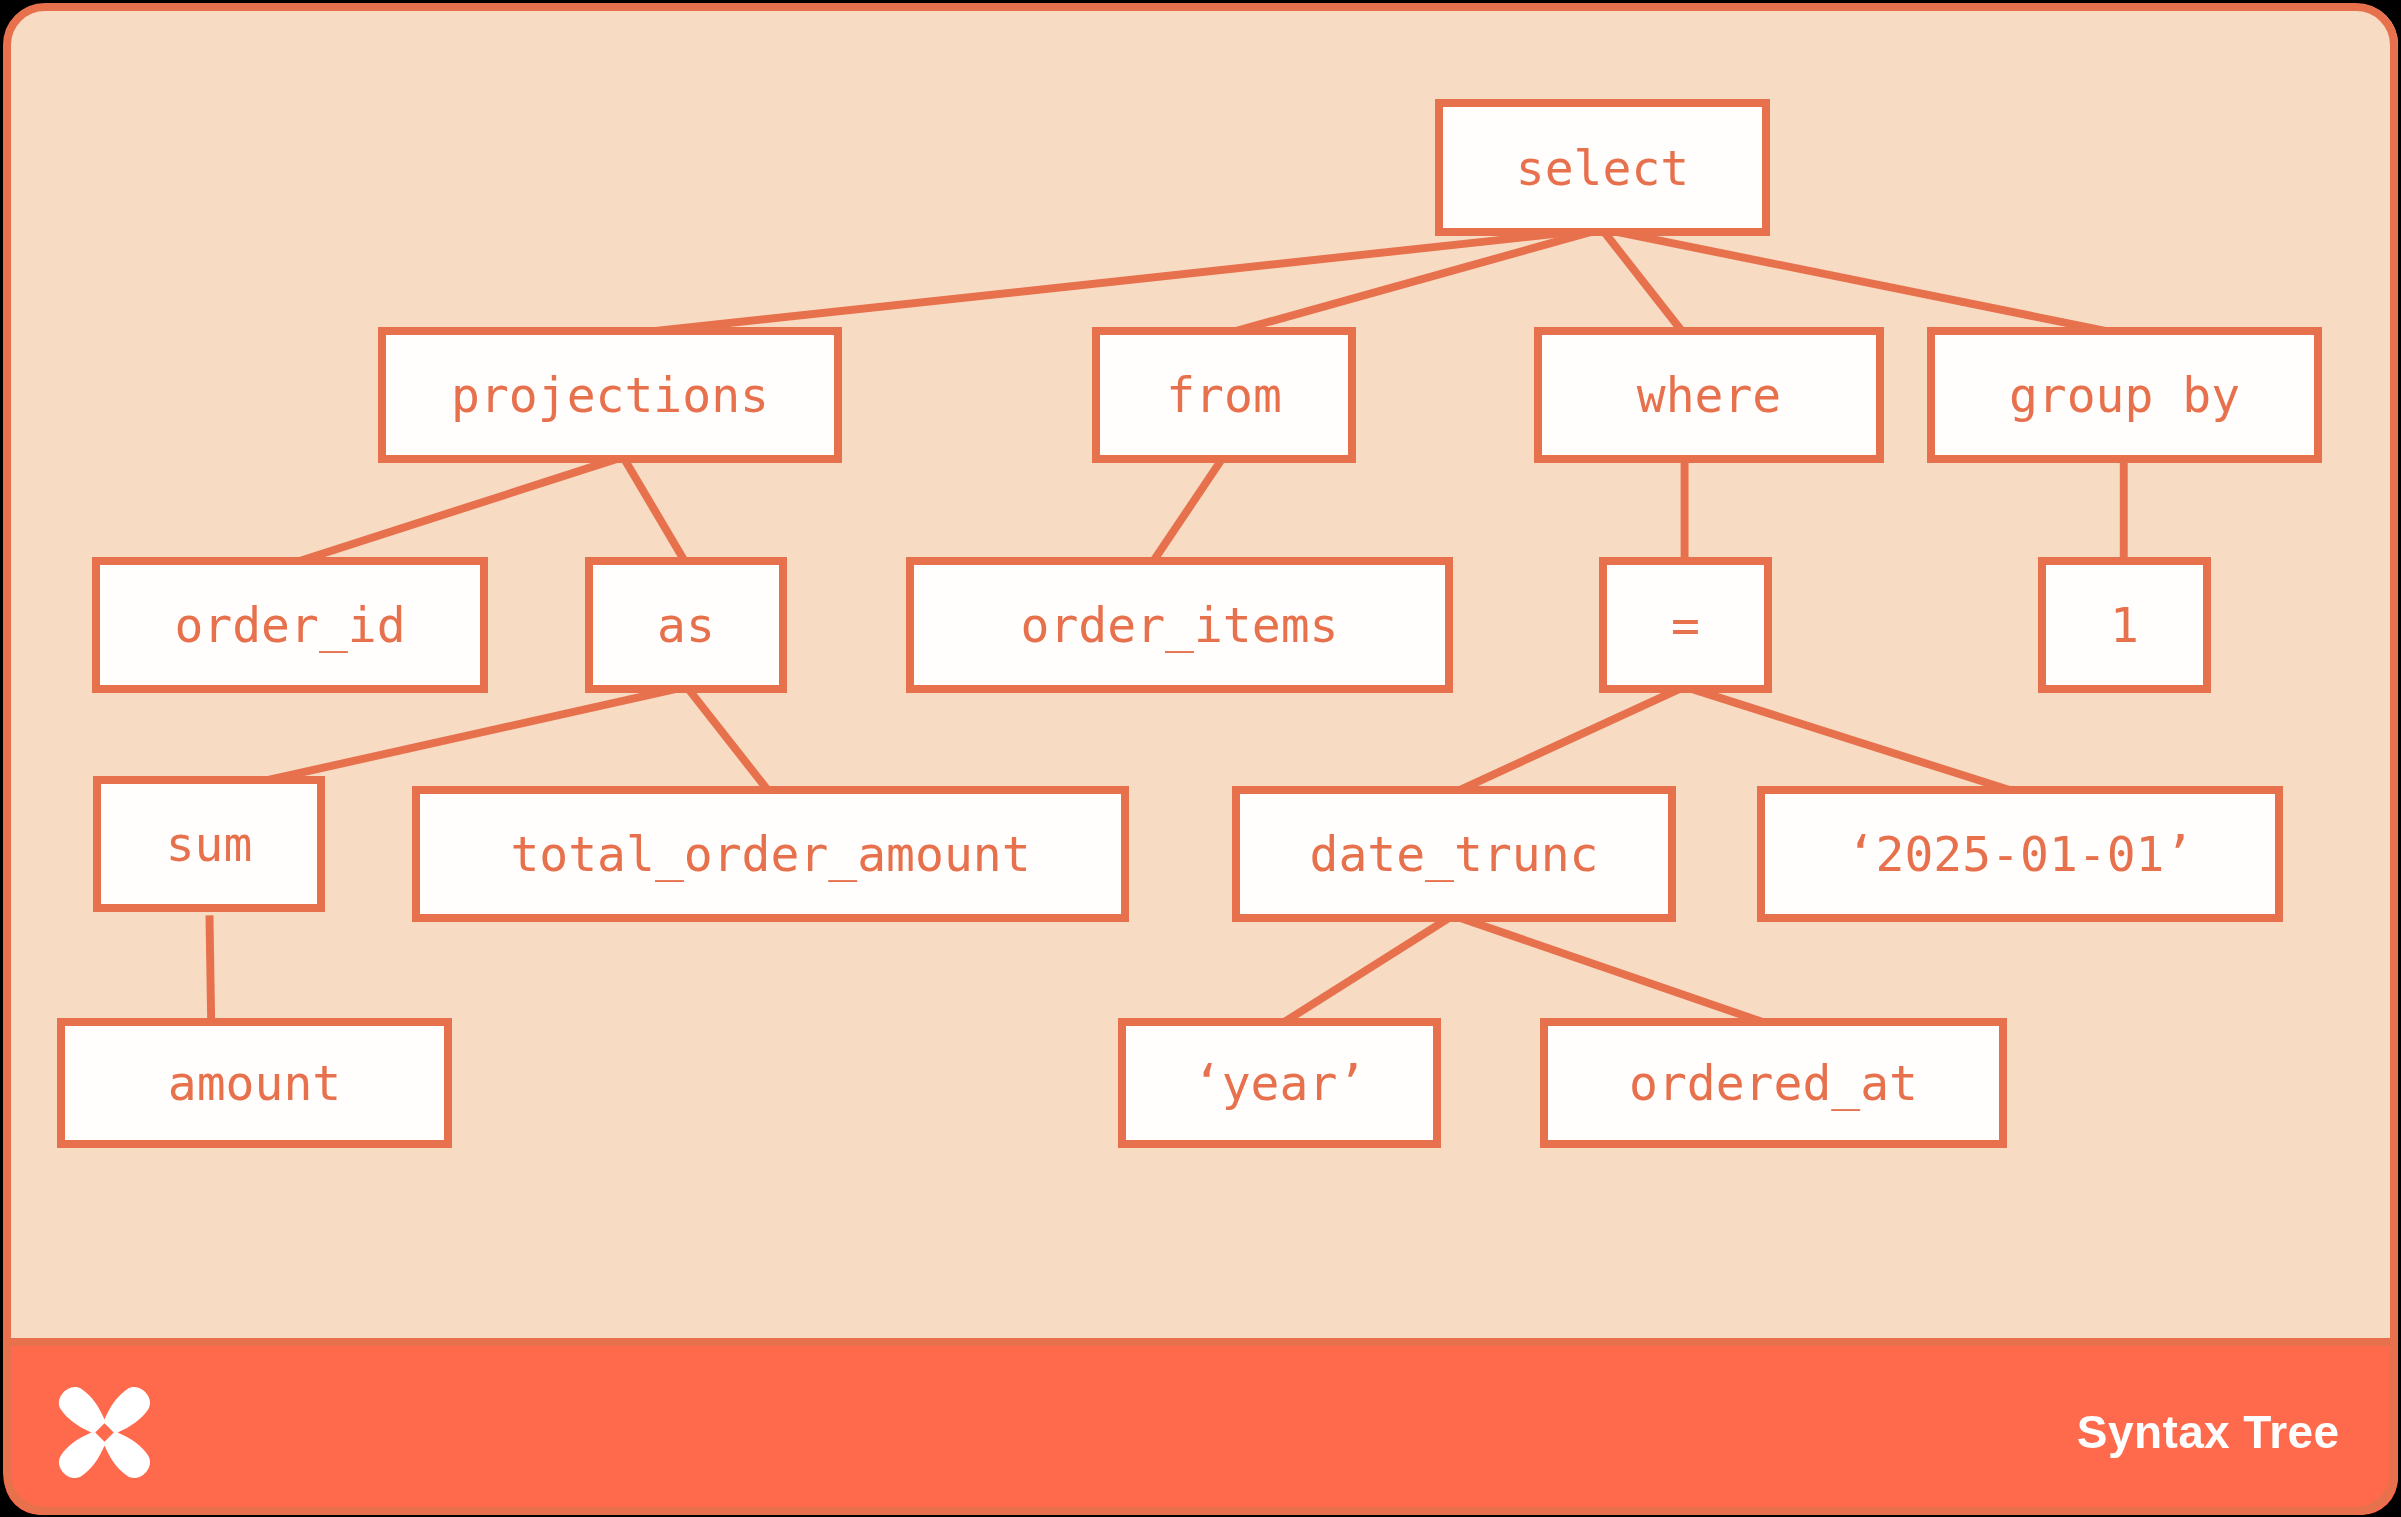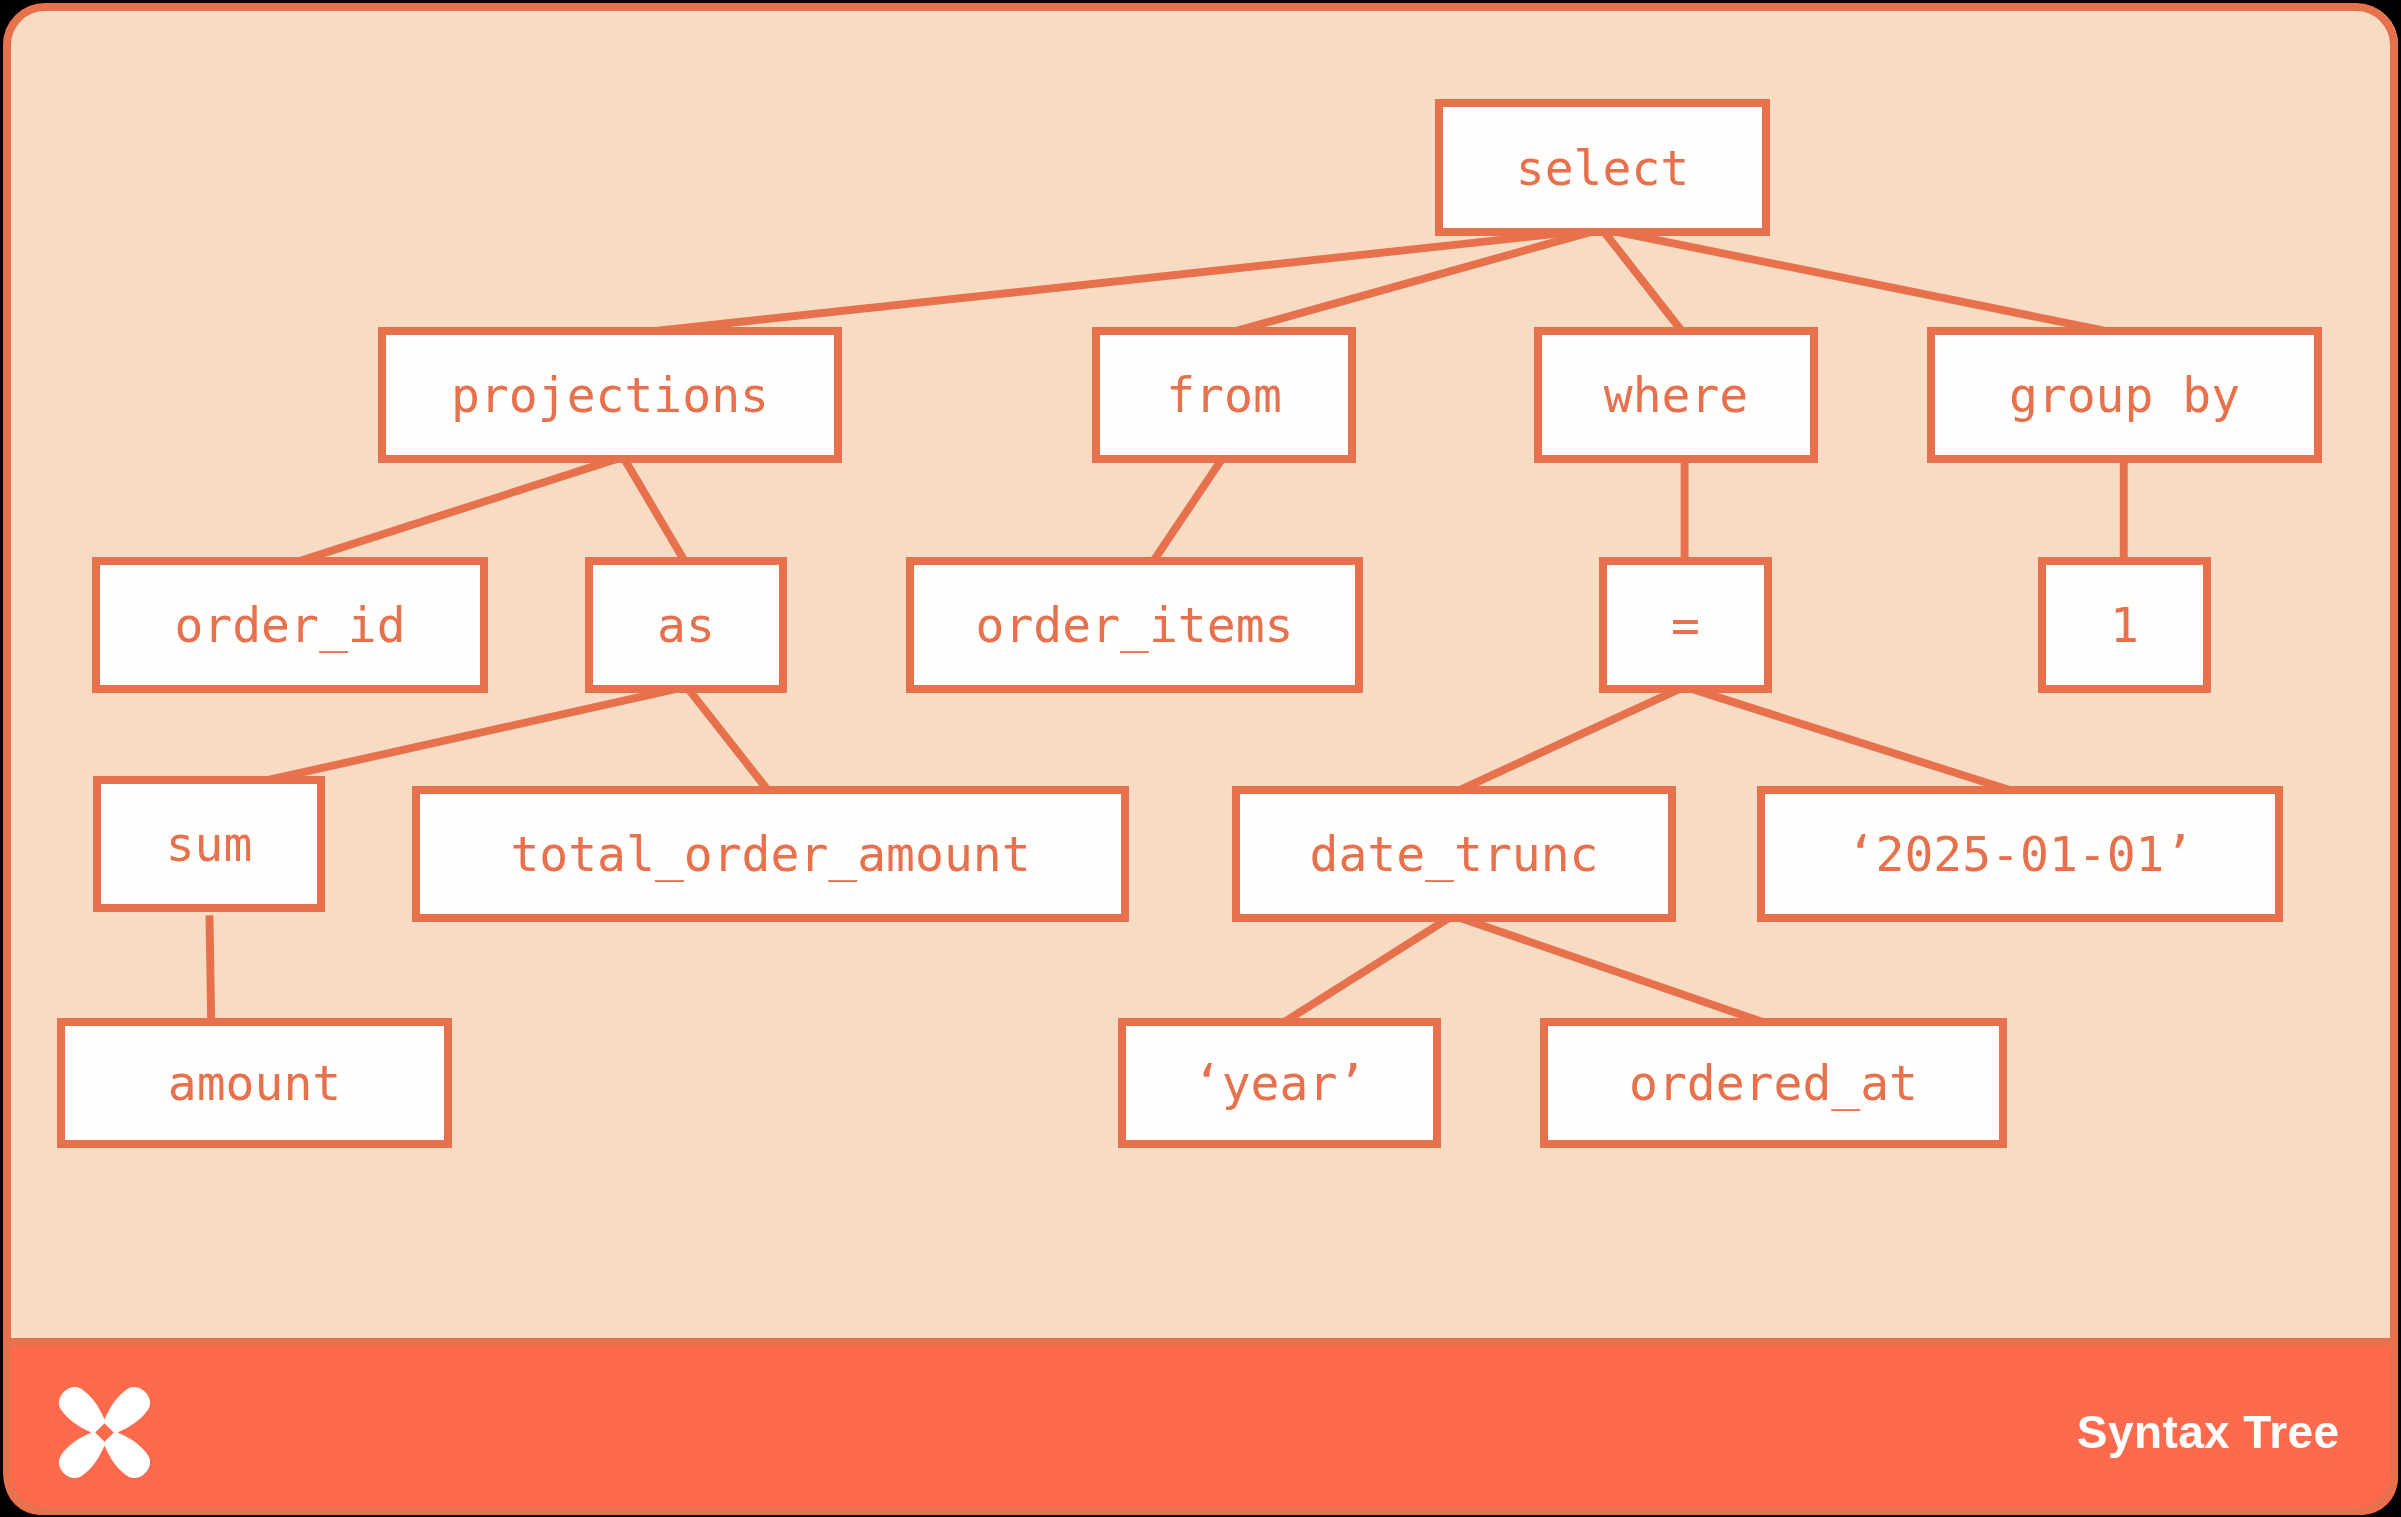--- a/index.html
+++ b/index.html
@@ -95,26 +95,26 @@
   <line x1="1914" y1="780" x2="2294" y2="901"></line>
   <line x1="1651" y1="1040" x2="1453" y2="1165"></line>
   <line x1="1651" y1="1040" x2="2014" y2="1165"></line>
   <line x1="2413" y1="519" x2="2413" y2="641"></line>
 </svg>
 
 <div class="node" style="left:1435px;top:99px;width:335px;height:137px">select</div>
 
 <div class="node" style="left:378px;top:327px;width:464px;height:136px">projections</div>
 <div class="node" style="left:1092px;top:327px;width:264px;height:136px">from</div>
-<div class="node" style="left:1534px;top:327px;width:284px;height:136px">where</div>
+<div class="node" style="left:1534px;top:327px;width:350px;height:136px">where</div>
 <div class="node" style="left:1927px;top:327px;width:395px;height:136px">group by</div>
 
 <div class="node" style="left:92px;top:557px;width:396px;height:136px">order_id</div>
 <div class="node" style="left:585px;top:557px;width:202px;height:136px">as</div>
-<div class="node" style="left:906px;top:557px;width:457px;height:136px">order_items</div>
+<div class="node" style="left:906px;top:557px;width:547px;height:136px">order_items</div>
 <div class="node" style="left:1599px;top:557px;width:173px;height:136px">=</div>
 <div class="node" style="left:2038px;top:557px;width:173px;height:136px">1</div>
 
 <div class="node" style="left:93px;top:776px;width:232px;height:136px">sum</div>
 <div class="node" style="left:412px;top:786px;width:717px;height:136px">total_order_amount</div>
 <div class="node" style="left:1232px;top:786px;width:444px;height:136px">date_trunc</div>
 <div class="node" style="left:1757px;top:786px;width:526px;height:136px">‘2025-01-01’</div>
 
 <div class="node" style="left:57px;top:1018px;width:395px;height:130px">amount</div>
 <div class="node" style="left:1118px;top:1018px;width:323px;height:130px">‘year’</div>

